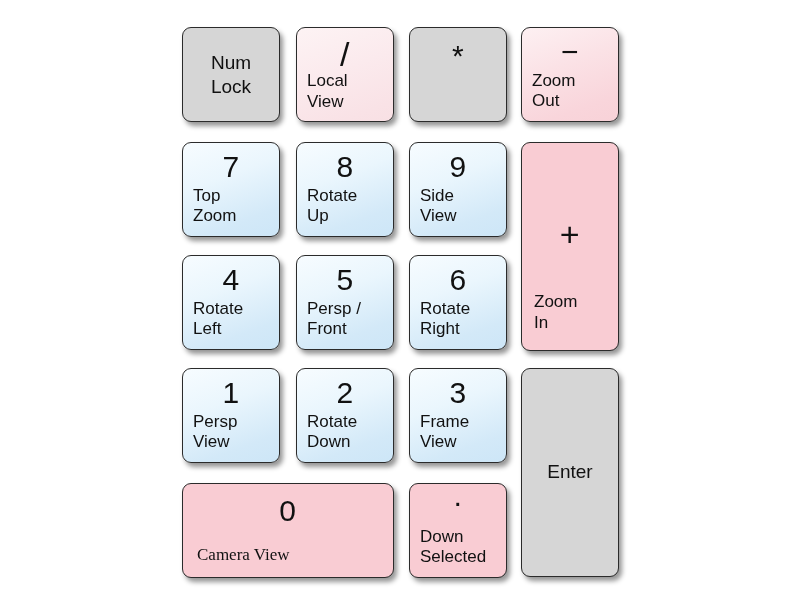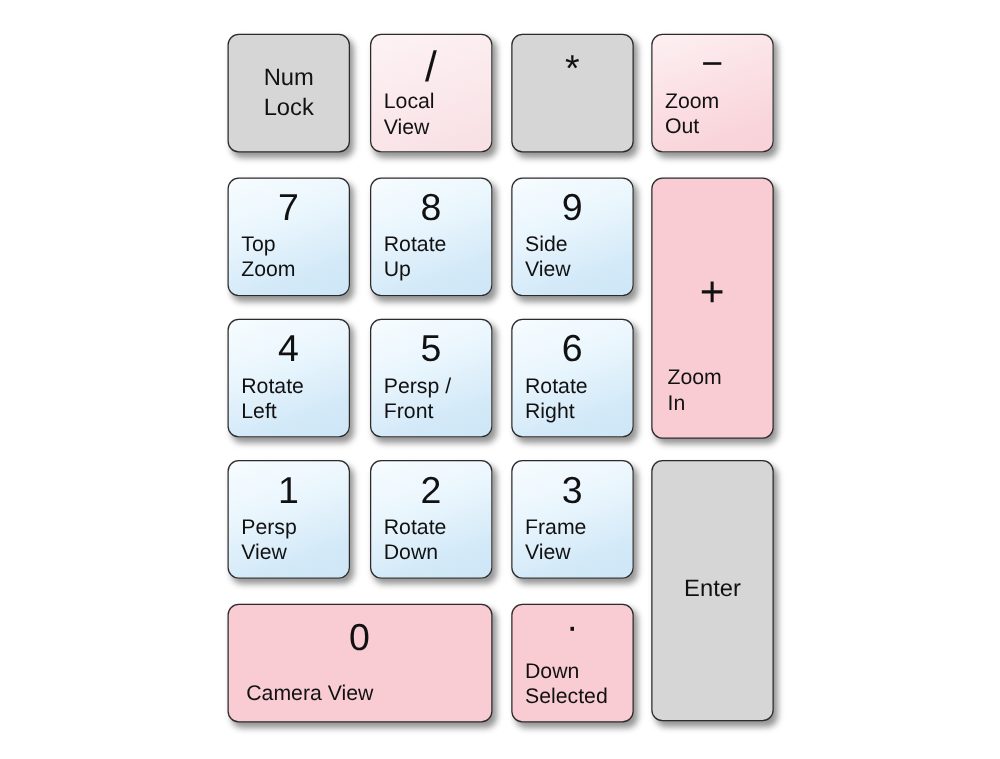--- a/index.html
+++ b/index.html
@@ -104,20 +104,21 @@
   }
 
   
   .layout-wide .glyph {
     margin-top: 12px;
   }
   .layout-wide .caption {
     margin-top: auto;
     margin-bottom: 11px;
     margin-left: 14px;
+    font-family: Liberation Serif, serif;
   }
 
   
   .glyph.dot {
     font-size: 30px;
     line-height: 0.62;
   }
   .glyph.slash {
     font-size: 34px;
   }

